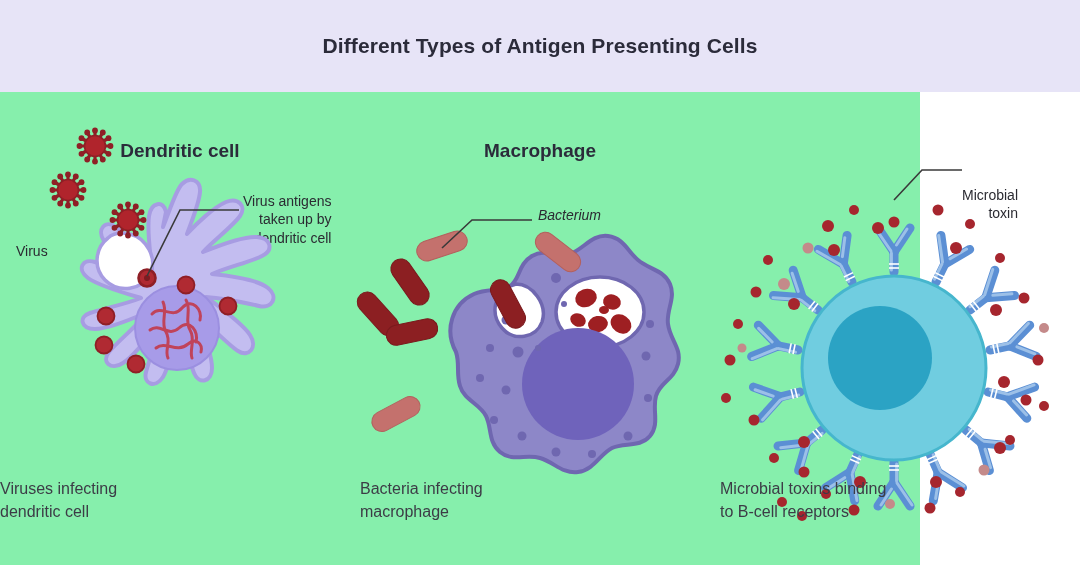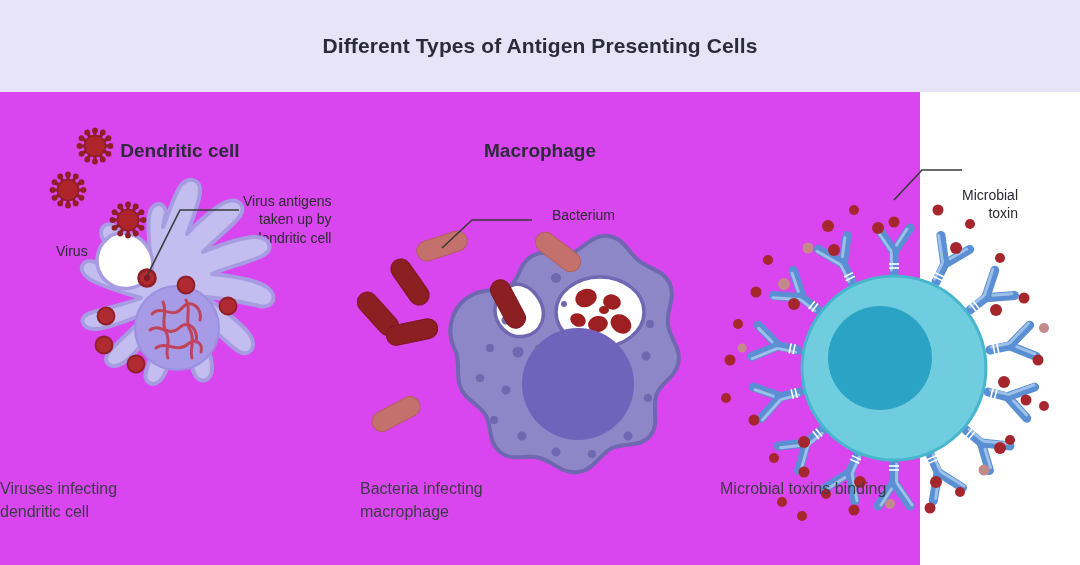--- a/index.html
+++ b/index.html
@@ -2,21 +2,21 @@
 <html><head>
 <meta charset="utf-8">
 <style>
   * { margin:0; padding:0; box-sizing:border-box; }
   html, body {
     width:1080px; height:565px;
     background:#ffffff;
     font-family:"Liberation Sans", sans-serif;
     overflow:hidden;
   }
-  #root { position:relative; width:920px; height:565px; background:#d946ef; }
+  #root { position:relative; width:920px; height:565px; background:#86efac; }
 
   
   .banner {
     position:absolute; left:0; top:0; width:1080px; height:92px;
     background:#e7e4f7;
     display:flex; align-items:center; justify-content:center;
   }
   .banner-title {
     font-size:21px; font-weight:bold; color:#2b2b3a;
     letter-spacing:.1px;
@@ -57,21 +57,21 @@
 
   <div class="banner">
     <div class="banner-title">Different Types of Antigen Presenting Cells</div>
   </div>
 
   <div class="panels">
 
     <div class="panel">
       <div class="panel-heading">Dendritic cell</div>
 
-      <div class="anno" style="left:16px; top:150px;margin-left:40px;">
+      <div class="anno" style="left:16px; top:150px;">
         <span>Virus</span>
       </div>
 
       <div class="anno" style="left:243px; top:100px;">
         <span>Virus antigens</span>
         <span>taken up by</span>
         <span>dendritic cell</span>
       </div>
 
       <div class="stage">
@@ -163,21 +163,21 @@
 
       <div class="panel-caption">
         <span>Viruses infecting</span>
         <span class="l2">dendritic cell</span>
       </div>
     </div>
 
     <div class="panel">
       <div class="panel-heading">Macrophage</div>
 
-      <div class="anno" style="left:192px; top:114px;">
+      <div class="anno" style="left:178px; top:114px;font-style:italic;">
         <span>Bacterium</span>
       </div>
 
       <div class="stage">
         <svg width="360" height="400" viewBox="0 0 360 400" style="position:absolute;left:0;top:60px;">
           <defs>
             <g id="rod-dark">
               <rect x="-26" y="-10" width="52" height="20" rx="10" fill="#8c1f22" stroke="#7a1a1d" stroke-width="1"></rect>
             </g>
             <g id="rod-light">
@@ -356,17 +356,18 @@
             <circle cx="152" cy="330" r="6" fill="#a6262e"></circle>
             <circle cx="228" cy="330" r="6" fill="#a6262e"></circle>
           </g>
 
           <path d="M254 18 L214 18 L186 48" fill="none" stroke="#3a3a3a" stroke-width="1.6"></path>
         </svg>
       </div>
 
       <div class="panel-caption">
         <span>Microbial toxins binding</span>
+        <span class="l2">to B-cell receptors</span>
       </div>
     </div>
 
   </div>
 </div>
 
 </body></html>

